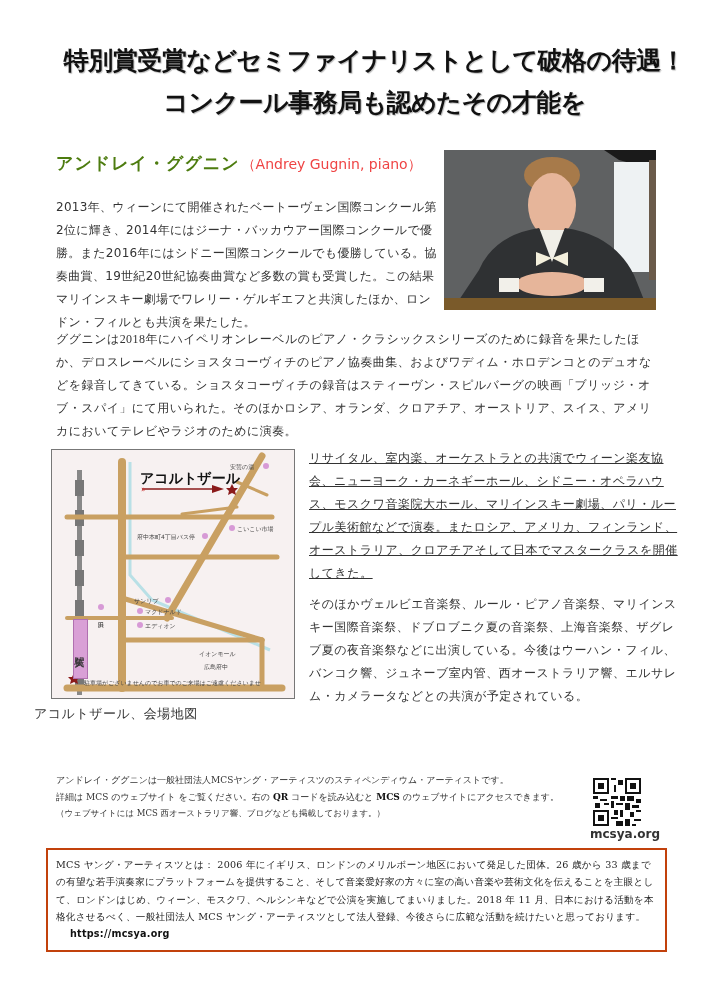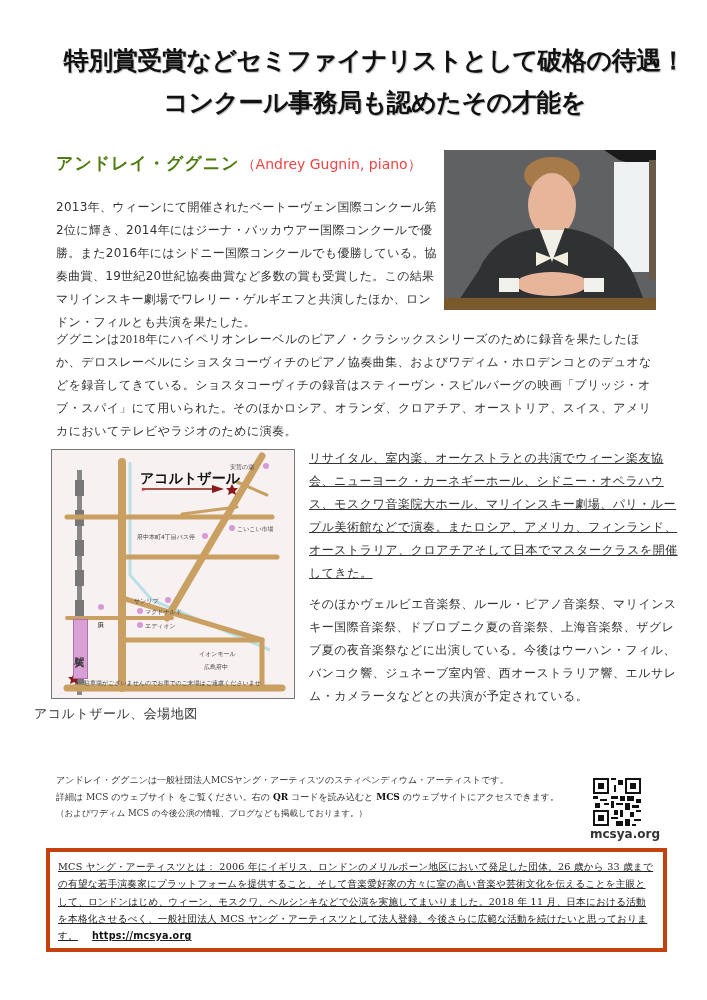--- a/index.html
+++ b/index.html
@@ -22,21 +22,21 @@
   .photo { left: 444px; top: 150px; width: 212px; height: 160px; overflow: hidden; background: #5e6061; }
   .map { left: 51px; top: 449px; width: 244px; height: 250px; background: #f7f1f1; border: 1px solid #777; box-sizing: border-box; overflow: hidden; }
   .map-caption { left: 34px; top: 705px; font-size: 13px; color: #333; letter-spacing: 0.5px; }
   .info { left: 56px; font-size: 9px; color: #333; white-space: nowrap; font-family: "DejaVu Serif", serif; }
   #i1 { top: 774px; }
   #i2 { top: 791px; }
   #i3 { top: 808px; font-size: 8.5px; }
   .info b { font-weight: bold; color: #111; text-align: right; }
   .qr { left: 593px; top: 778px; width: 48px; height: 48px; }
   .qr-label { left: 590px; top: 827px; font-size: 12px; font-weight: bold; color: #333; width: 56px; text-align: right; }
-  .about-box { left: 46px; top: 848px; width: 621px; height: 104px; border: 4px solid #c2410c; box-sizing: border-box; padding: 6px 8px 0 8px; font-family: "DejaVu Serif", serif; font-size: 9.6px; line-height: 17.3px; color: #222; letter-spacing: 0.25px; text-decoration: underline; }
+  .about-box { left: 46px; top: 848px; width: 621px; height: 104px; border: 2px solid #c2410c; box-sizing: border-box; padding: 6px 8px 0 8px; font-family: "DejaVu Serif", serif; font-size: 9.6px; line-height: 17.3px; color: #222; letter-spacing: 0.25px; }
   .about-box .url { font-family: "DejaVu Sans", sans-serif; font-weight: bold; font-size: 9.6px; margin-left: 14px; color: #111; }
   .maplabel { position: absolute; font-size: 6px; color: #444; white-space: nowrap; }
   .maptitle { position: absolute; font-size: 14px; font-weight: bold; color: #111; white-space: nowrap; }
   .station { position: absolute; left: 21px; top: 169px; width: 15px; height: 60px; background: #d9a0d6; border: 1px solid #b070b0; box-sizing: border-box; font-size: 10px; line-height: 15px; text-align: center; color: #333; writing-mode: vertical-rl; }
 </style>
 </head>
 <body>
 
 <div class="abs headline" id="h1">特別賞受賞などセミファイナリストとして破格の待遇！</div>
 <div class="abs headline" id="h2">コンクール事務局も認めたその才能を</div>
@@ -128,21 +128,21 @@
 </div>
 <div class="abs map-caption">アコルトザール、会場地図</div>
 
 <div class="abs para" id="p3">リサイタル、室内楽、オーケストラとの共演でウィーン楽友協会、ニューヨーク・カーネギーホール、シドニー・オペラハウス、モスクワ音楽院大ホール、マリインスキー劇場、パリ・ループル美術館などで演奏。またロシア、アメリカ、フィンランド、オーストラリア、クロアチアそして日本でマスタークラスを開催してきた。</div>
 <div class="abs para" id="p4">そのほかヴェルビエ音楽祭、ルール・ピアノ音楽祭、マリインスキー国際音楽祭、ドブロブニク夏の音楽祭、上海音楽祭、ザグレブ夏の夜音楽祭などに出演している。今後はウーハン・フィル、バンコク響、ジュネーブ室内管、西オーストラリア響、エルサレム・カメラータなどとの共演が予定されている。</div>
 
 <div class="abs info" id="i1">アンドレイ・ググニンは一般社団法人MCSヤング・アーティスツのスティペンディウム・アーティストです。</div>
 <div class="abs info" id="i2">
   <span>詳細は MCS のウェブサイト をご覧ください。右の </span><b>QR</b><span> コードを読み込むと </span><b>MCS</b><span> のウェブサイトにアクセスできます。</span>
 </div>
-<div class="abs info" id="i3">（およびワディム MCS の今後公演の情報、ブログなども掲載しております。）</div>
+<div class="abs info" id="i3">（ウェブサイトには MCS 西オーストラリア響、ブログなども掲載しております。）</div>
 
 <div class="abs qr">
   <svg width="48" height="48" viewBox="0 0 21 21" shape-rendering="crispEdges">
     <rect width="21" height="21" fill="#fff"></rect>
     <g fill="#111">
       <rect x="0" y="0" width="7" height="7"></rect>
         <rect x="1" y="1" width="5" height="5" fill="#fff"></rect>
         <rect x="2" y="2" width="3" height="3"></rect>
       <rect x="14" y="0" width="7" height="7"></rect>
         <rect x="15" y="1" width="5" height="5" fill="#fff"></rect>

